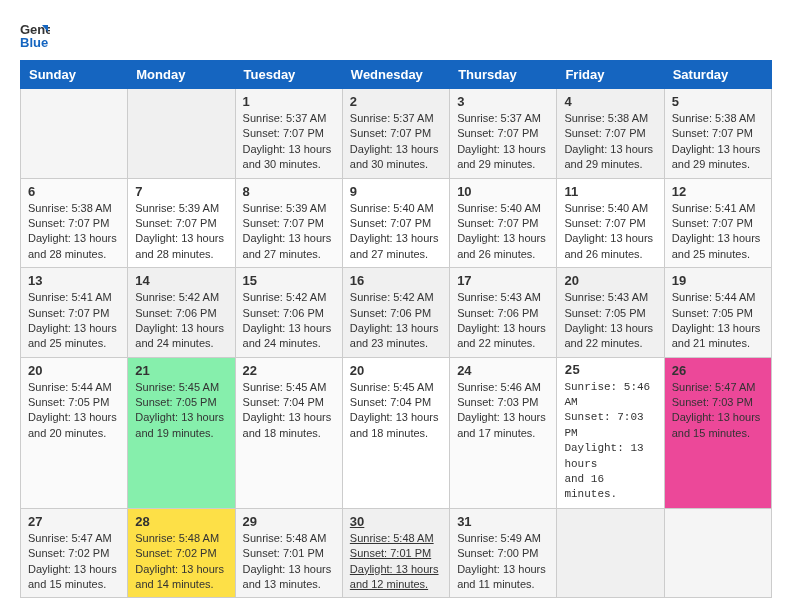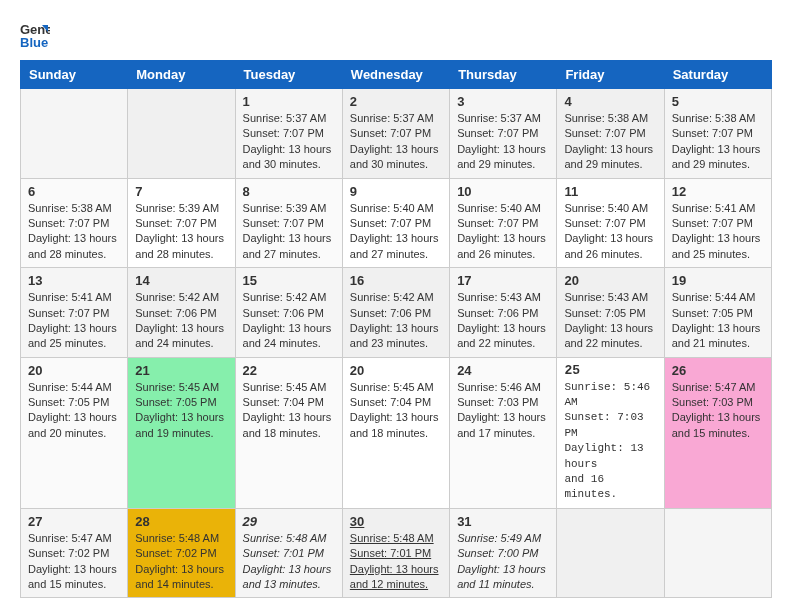--- a/index.html
+++ b/index.html
@@ -290,60 +290,60 @@
 Daylight: 13 hours
 and 17 minutes.</div>
         </td>
         <td style="background: rgb(255, 255, 255); font-family: Liberation Mono, monospace;">
           <div class="day-number">25</div>
           <div class="day-info" style="white-space: pre-line;">Sunrise: 5:46 AM
 Sunset: 7:03 PM
 Daylight: 13 hours
 and 16 minutes.</div>
         </td>
-        <td style="background: #f9a8d4;">
+        <td style="background: #ec4899;">
           <div class="day-number">26</div>
           <div class="day-info" style="white-space: pre-line;">Sunrise: 5:47 AM
 Sunset: 7:03 PM
 Daylight: 13 hours
 and 15 minutes.</div>
         </td>
       </tr>
       <tr>
         <td style="background: rgb(245, 245, 245);">
           <div class="day-number">27</div>
           <div class="day-info" style="white-space: pre-line;">Sunrise: 5:47 AM
 Sunset: 7:02 PM
 Daylight: 13 hours
 and 15 minutes.</div>
         </td>
-        <td style="background: #eab308;">
+        <td style="background: #fde047;">
           <div class="day-number">28</div>
           <div class="day-info" style="white-space: pre-line;">Sunrise: 5:48 AM
 Sunset: 7:02 PM
 Daylight: 13 hours
 and 14 minutes.</div>
         </td>
-        <td style="background: rgb(245, 245, 245); font-style: italic;">
+        <td style="background: rgb(245, 245, 245);">
           <div class="day-number">29</div>
           <div class="day-info" style="white-space: pre-line;">Sunrise: 5:48 AM
 Sunset: 7:01 PM
 Daylight: 13 hours
 and 13 minutes.</div>
         </td>
         <td style="background: rgb(240, 240, 240); text-decoration: underline;">
           <div class="day-number">30</div>
           <div class="day-info" style="white-space: pre-line;">Sunrise: 5:48 AM
 Sunset: 7:01 PM
 Daylight: 13 hours
 and 12 minutes.</div>
         </td>
         <td style="background: rgb(245, 245, 245); margin-top: 40px;">
           <div class="day-number">31</div>
-          <div class="day-info" style="white-space: pre-line; font-style: italic;">Sunrise: 5:49 AM
+          <div class="day-info" style="white-space: pre-line;">Sunrise: 5:49 AM
 Sunset: 7:00 PM
 Daylight: 13 hours
 and 11 minutes.</div>
         </td>
         <td class="empty-cell" style="background: rgb(240, 240, 240);"></td>
         <td class="empty-cell" style="background: rgb(245, 245, 245);"></td>
       </tr>
     </tbody>
 </table>
 

